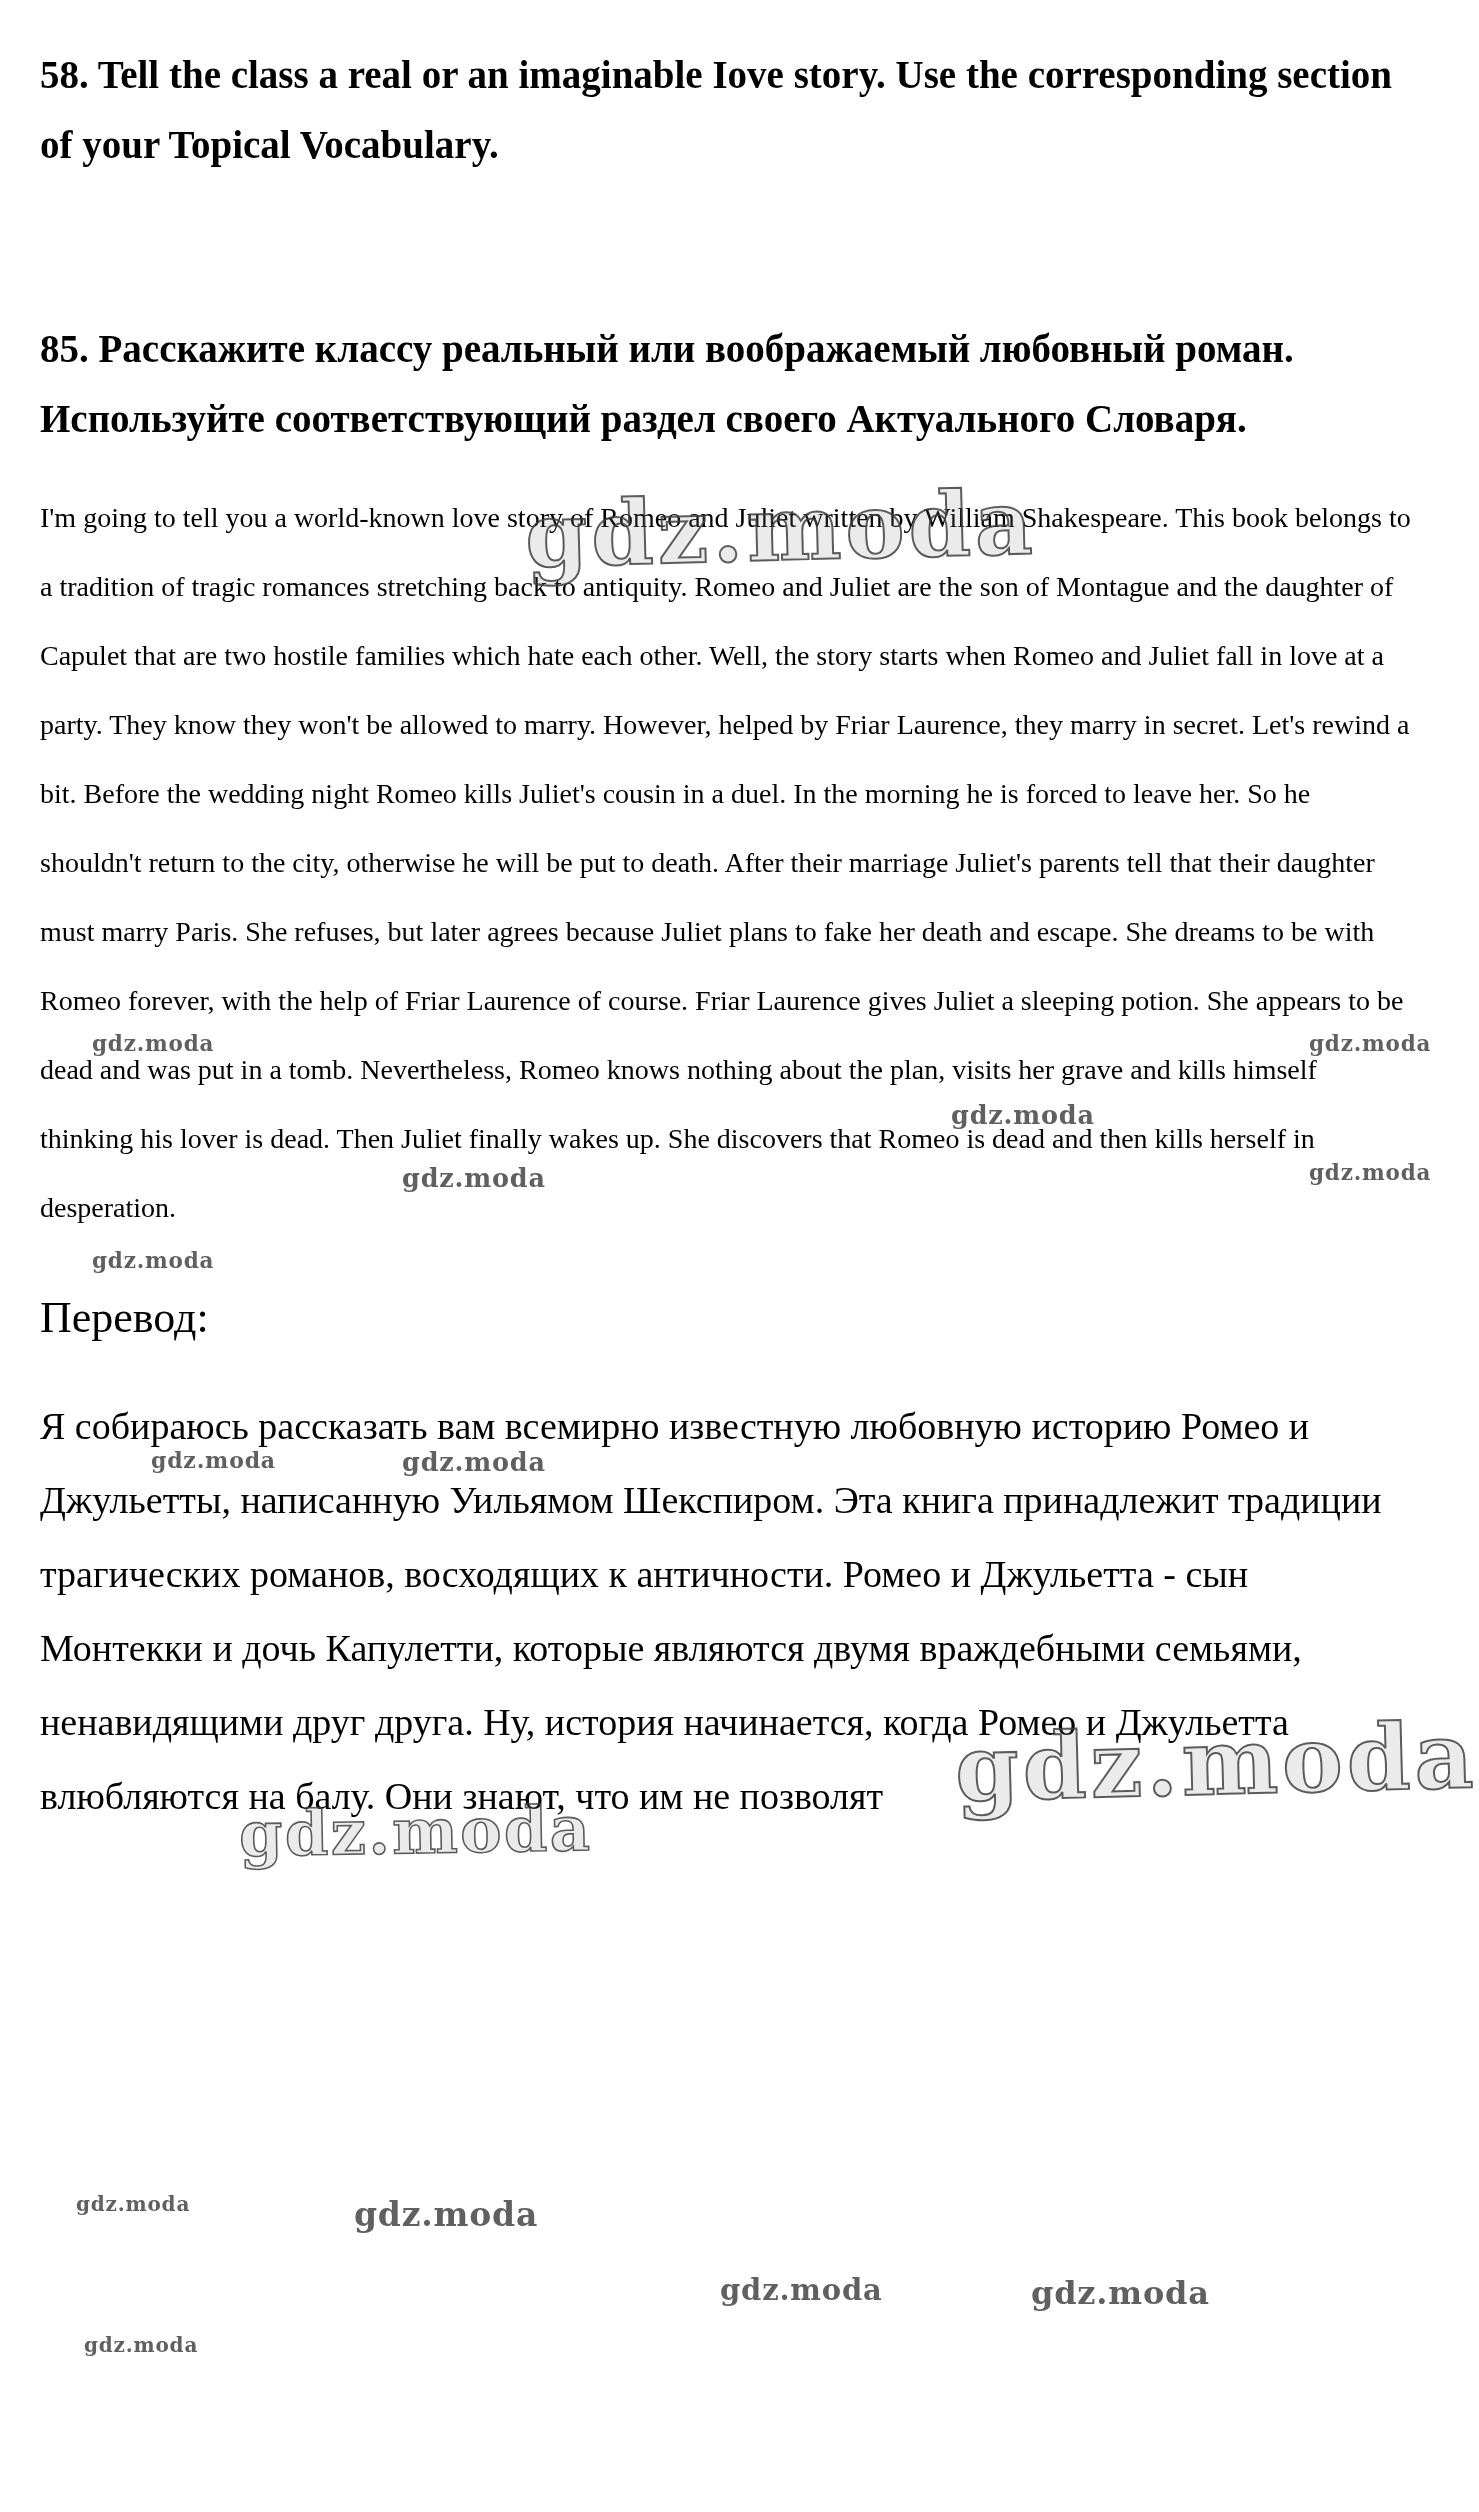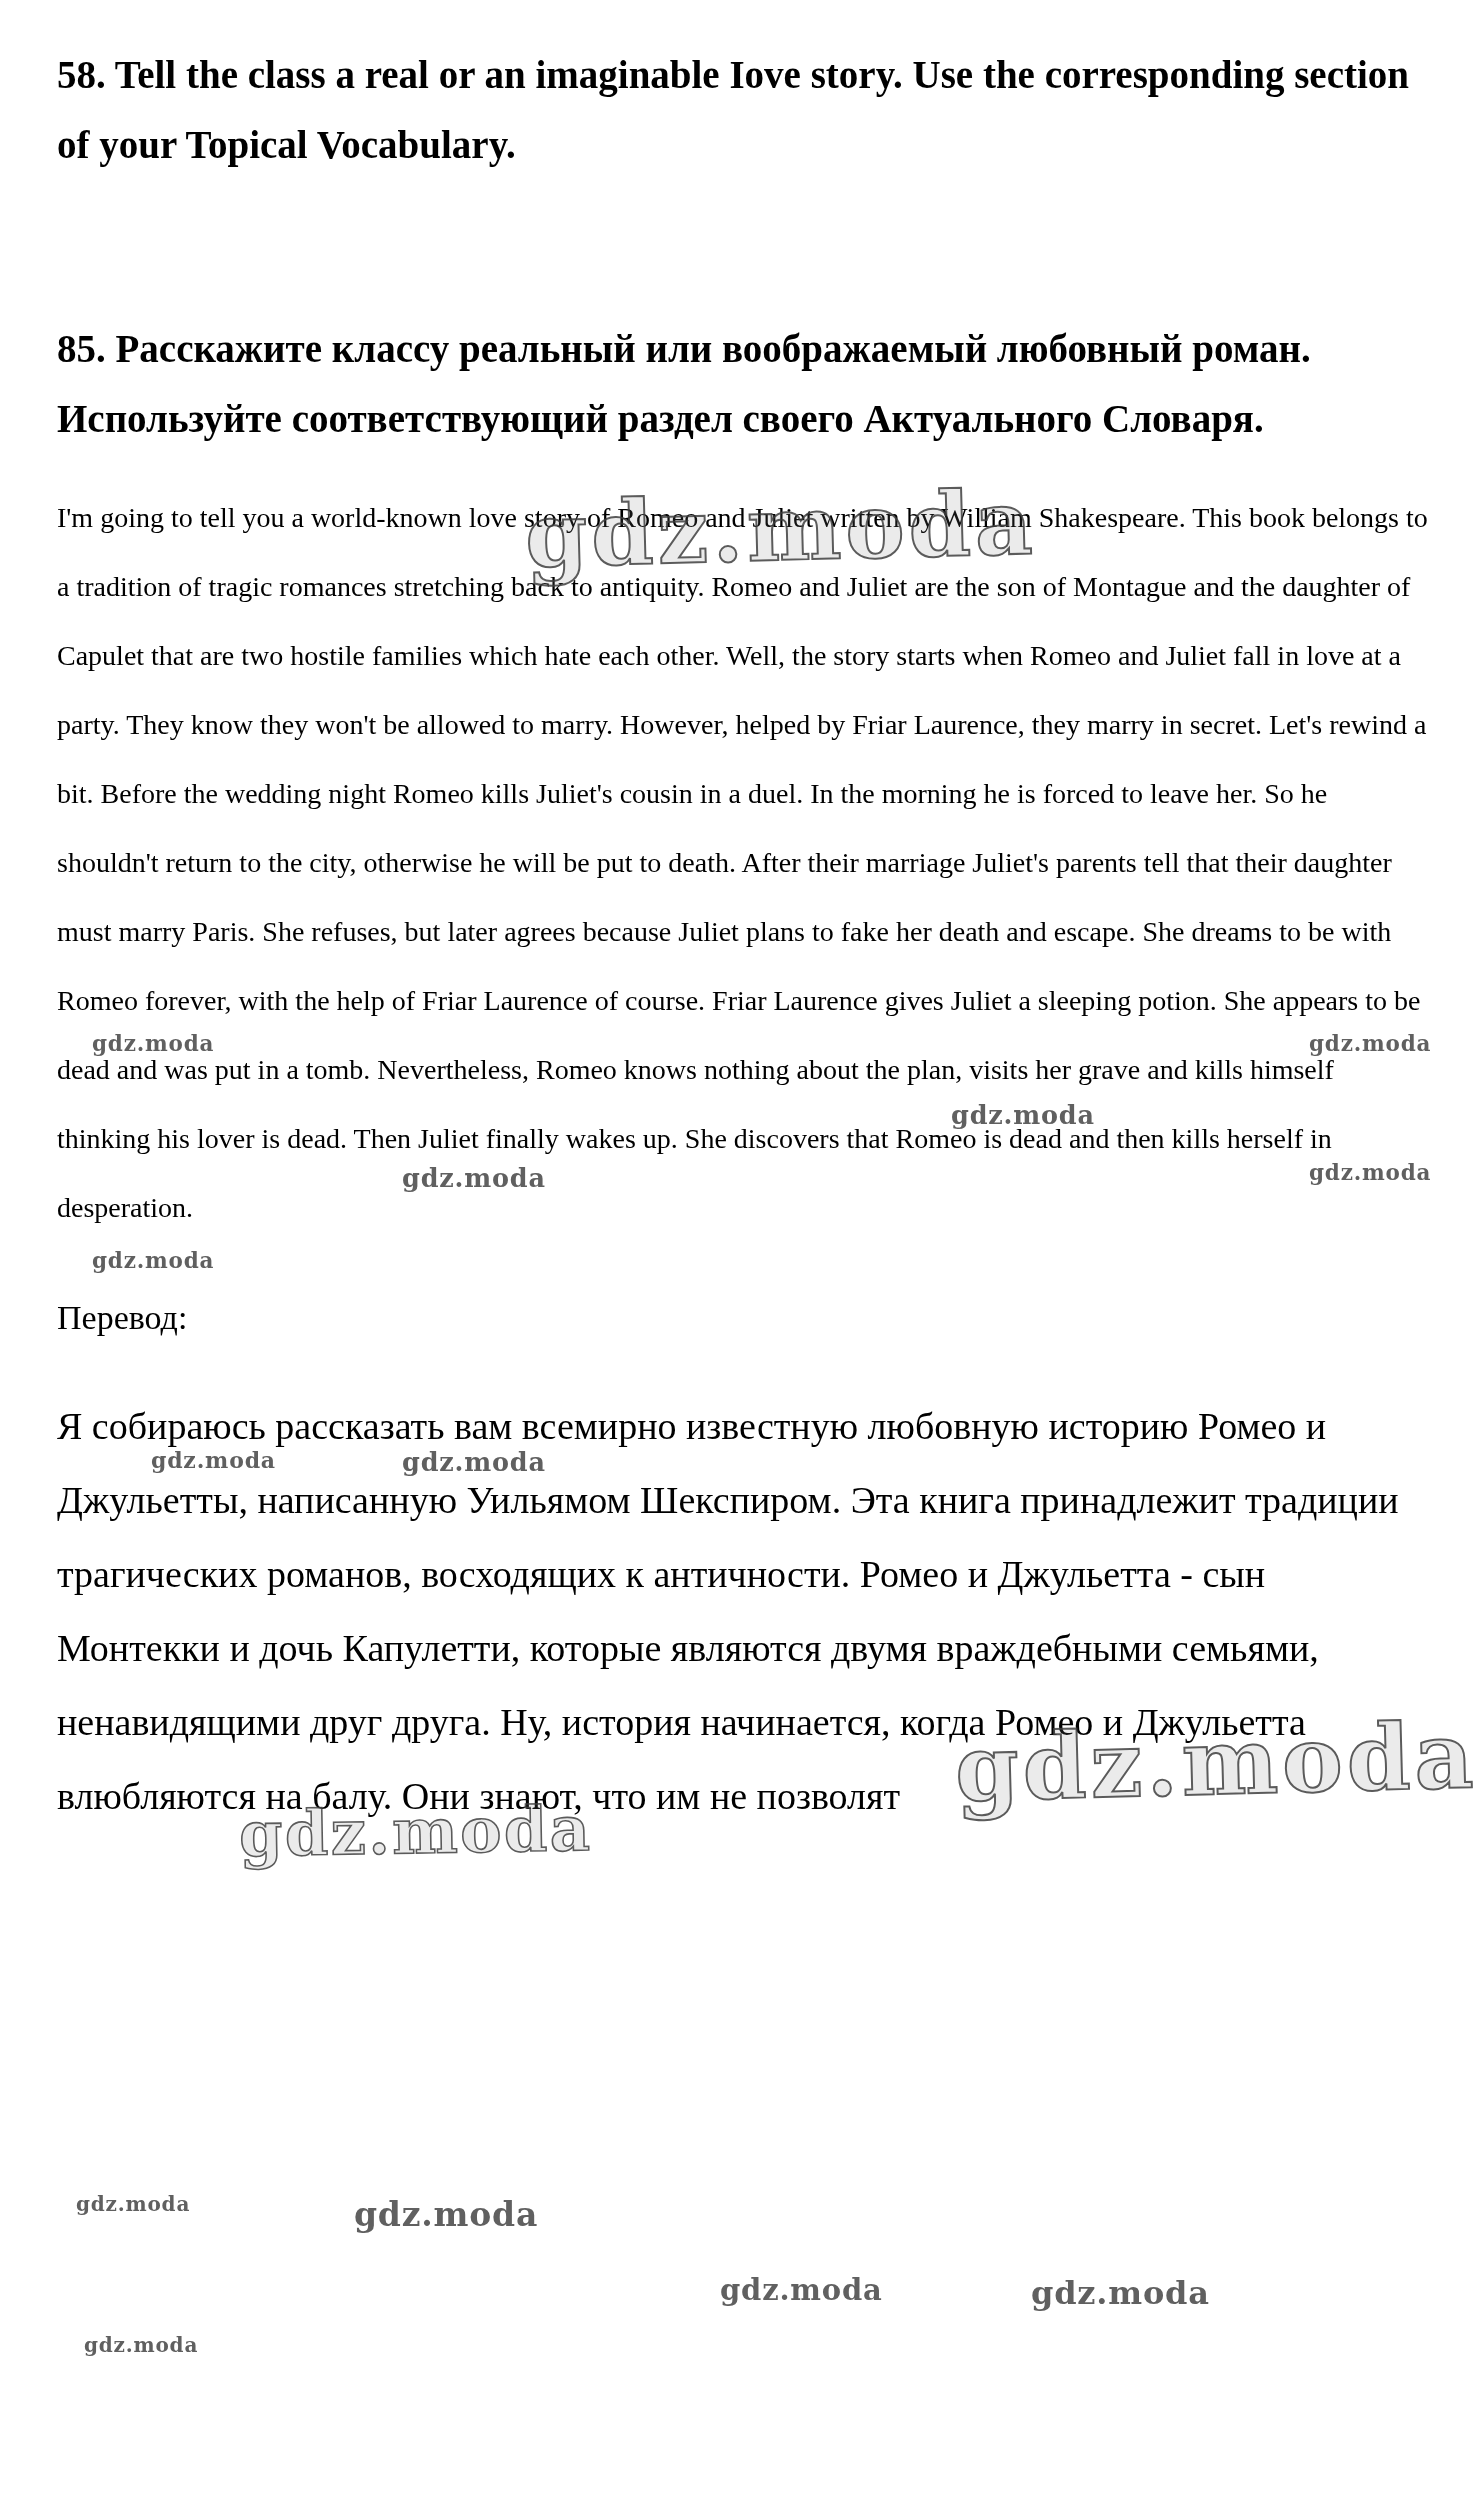--- a/index.html
+++ b/index.html
@@ -7,21 +7,21 @@
     position: relative;
     width: 1479px;
     height: 2512px;
     background: #ffffff;
     overflow: hidden;
     font-family: "Liberation Serif", "DejaVu Serif", serif;
     color: #000000;
   }
   .content {
     position: relative;
-    padding: 40px 49px 0 57px;
+    padding: 40px 49px 0 40px;
     z-index: 1;
   }
   .title-en {
     font-size: 39px;
     line-height: 70px;
     font-weight: 700;
     margin: 0;
     max-width: 1377px;
   }
   .title-ru {
@@ -31,21 +31,21 @@
     margin: 134px 0 0 0;
     max-width: 1377px;
   }
   .answer-en {
     font-size: 28px;
     line-height: 69px;
     margin: 29px 0 0 0;
     max-width: 1373px;
   }
   .translation-label {
-    font-size: 34px;
+    font-size: 44px;
     line-height: 69px;
     margin: 41px 0 0 0;
   }
   .answer-ru {
     font-size: 38px;
     line-height: 74px;
     margin: 37px 0 0 0;
     max-width: 1373px;
   }
   .wm {

